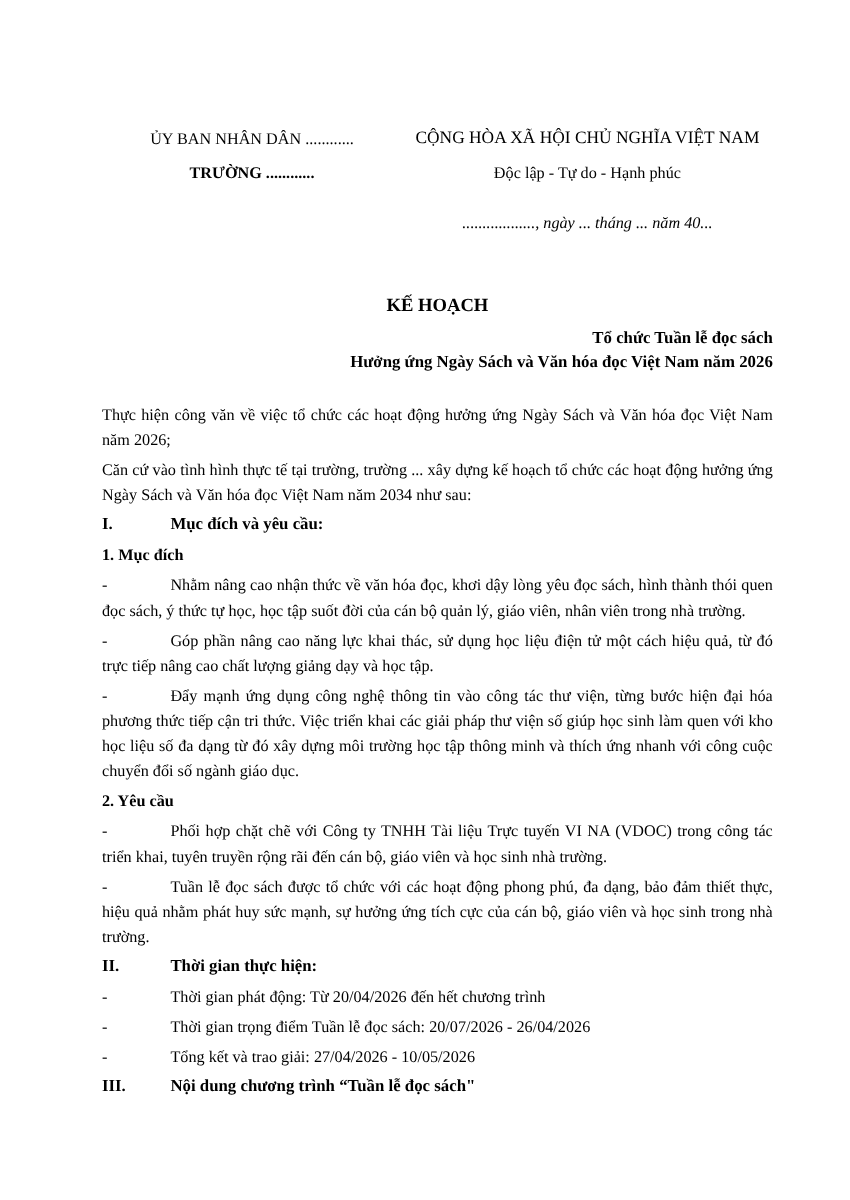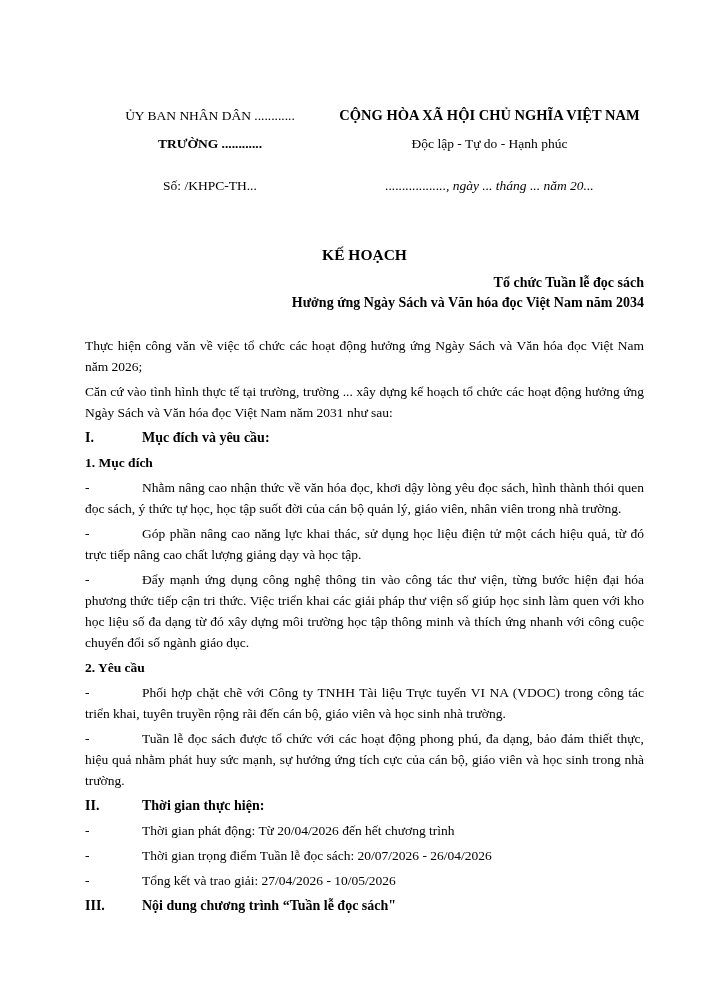--- a/index.html
+++ b/index.html
@@ -14,21 +14,21 @@
     overflow: hidden;
   }
 
   
   .doc-header { display: flex; }
   .header-left { width: 250px; text-align: center; }
   .header-right { flex: 1; text-align: center; }
   .org-line    { font-size: 13.5px; line-height: 17px; }
   .school-line { font-size: 13.5px; line-height: 17px; font-weight: 700; margin-top: 11px; }
   .doc-number  { font-size: 13.5px; line-height: 17px; margin-top: 25px; }
-  .national-title { font-size: 14.5px; line-height: 17px; font-weight: 700; }
+  .national-title { font-size: 14.5px; line-height: 17px; font-weight: 400; }
   .national-motto { font-size: 13.5px; line-height: 17px; font-weight: 400; margin-top: 11px; }
   .date-line   { font-size: 13.5px; line-height: 17px; font-style: italic; margin-top: 25px; }
 
   
   .title-block { text-align: center; margin-top: 51px; }
   .title-main  { font-size: 15.5px; font-weight: 700; line-height: 19px; }
   .title-sub   { font-size: 14px;   font-weight: 700; line-height: 20px; text-align: right; }
   .title-sub-first { margin-top: 9px; }
 
   
@@ -40,39 +40,38 @@
 </style>
 </head>
 <body>
 
 <div class="page">
 
   <div class="doc-header">
     <div class="header-left">
       <div class="org-line">ỦY BAN NHÂN DÂN ............</div>
       <div class="school-line">TRƯỜNG ............</div>
-      <div class="doc-number">Số: /KHPC-TH...</div>
     </div>
     <div class="header-right">
       <div class="national-title">CỘNG HÒA XÃ HỘI CHỦ NGHĨA VIỆT NAM</div>
       <div class="national-motto">Độc lập - Tự do - Hạnh phúc</div>
-      <div class="date-line">.................., ngày ... tháng ... năm 20...</div>
+      <div class="date-line">.................., ngày ... tháng ... năm 40...</div>
     </div>
   </div>
 
   <div class="title-block">
     <div class="title-main">KẾ HOẠCH</div>
     <div class="title-sub title-sub-first">Tổ chức Tuần lễ đọc sách</div>
-    <div class="title-sub">Hưởng ứng Ngày Sách và Văn hóa đọc Việt Nam năm 2034</div>
+    <div class="title-sub">Hưởng ứng Ngày Sách và Văn hóa đọc Việt Nam năm 2026</div>
   </div>
 
   <div class="doc-body">
 
     <p>Thực hiện công văn về việc tổ chức các hoạt động hưởng ứng Ngày Sách và Văn hóa đọc Việt Nam năm 2026;</p>
-    <p>Căn cứ vào tình hình thực tế tại trường, trường ... xây dựng kế hoạch tổ chức các hoạt động hưởng ứng Ngày Sách và Văn hóa đọc Việt Nam năm 2031 như sau:</p>
+    <p>Căn cứ vào tình hình thực tế tại trường, trường ... xây dựng kế hoạch tổ chức các hoạt động hưởng ứng Ngày Sách và Văn hóa đọc Việt Nam năm 2034 như sau:</p>
 
     <p class="sec-heading"><span class="tab-marker">I.</span><span>Mục đích và yêu cầu:</span></p>
 
     <p class="sub-heading">1. Mục đích</p>
 
     <p><span class="tab-marker">-</span><span>Nhằm nâng cao nhận thức về văn hóa đọc, khơi dậy lòng yêu đọc sách, hình thành thói quen đọc sách, ý thức tự học, học tập suốt đời của cán bộ quản lý, giáo viên, nhân viên trong nhà trường.</span></p>
     <p><span class="tab-marker">-</span><span>Góp phần nâng cao năng lực khai thác, sử dụng học liệu điện tử một cách hiệu quả, từ đó trực tiếp nâng cao chất lượng giảng dạy và học tập.</span></p>
     <p><span class="tab-marker">-</span><span>Đẩy mạnh ứng dụng công nghệ thông tin vào công tác thư viện, từng bước hiện đại hóa phương thức tiếp cận tri thức. Việc triển khai các giải pháp thư viện số giúp học sinh làm quen với kho học liệu số đa dạng từ đó xây dựng môi trường học tập thông minh và thích ứng nhanh với công cuộc chuyển đổi số ngành giáo dục.</span></p>
 
     <p class="sub-heading">2. Yêu cầu</p>

